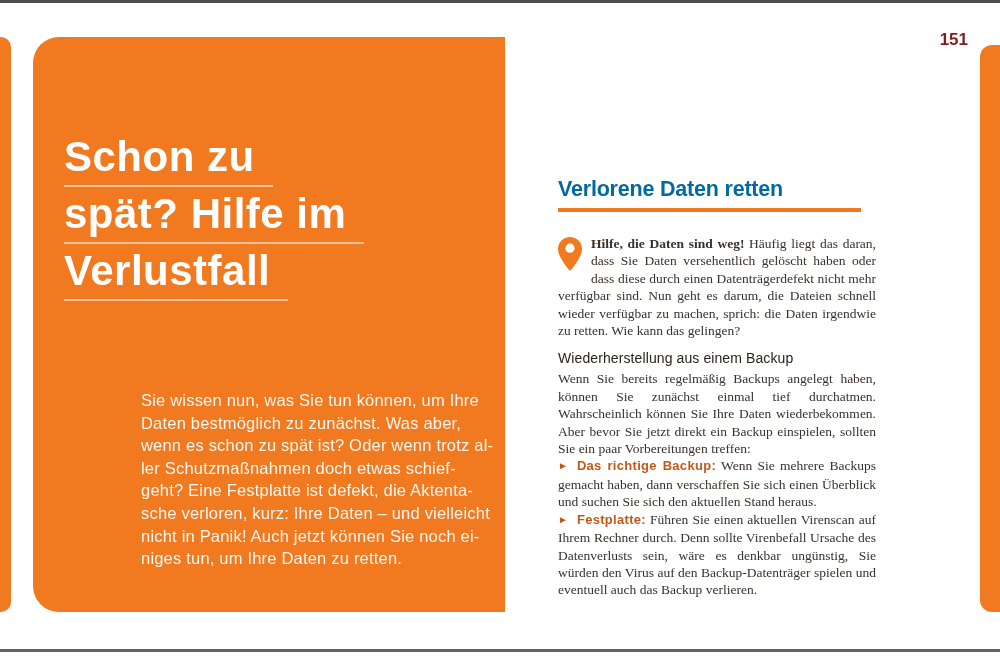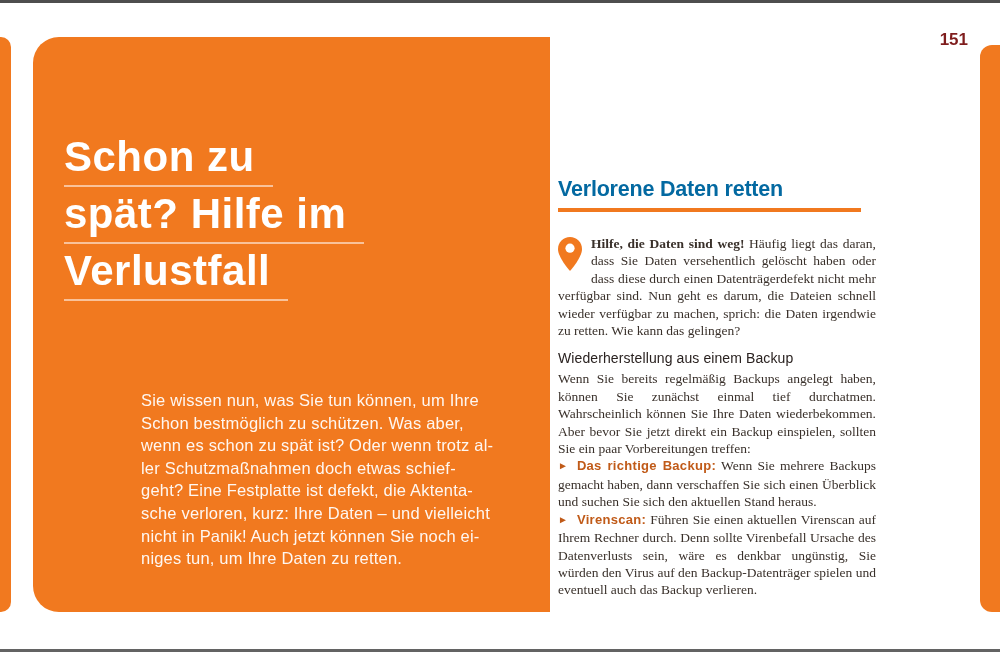--- a/index.html
+++ b/index.html
@@ -18,21 +18,21 @@
   .frame-line.bottom { top: 649px; height: 3px; background: #636363; }
 
   
   .edge-strip { position: absolute; background: #F1791F; }
   .edge-strip.left  { left: 0; top: 37px; width: 11px; height: 575px; border-radius: 0 10px 10px 0; }
   .edge-strip.right { left: 980px; top: 45px; width: 20px; height: 567px; border-radius: 12px 0 0 12px; }
 
   
   .orange-box {
     position: absolute; left: 33px; top: 37px;
-    width: 517px; height: 575px;
+    width: 472px; height: 575px;
     background: #F1791F;
     border-radius: 26px 0 0 26px;
   }
   .chapter-title {
     position: absolute; left: 31px; top: 96px;
     margin: 0; font-weight: bold; color: #ffffff;
     font-size: 42px; letter-spacing: 0.5px;
   }
   .chapter-title .t-row { height: 57px; }
   .chapter-title .t-line {
@@ -99,21 +99,21 @@
 
     <div class="orange-box">
       <h1 class="chapter-title">
         <div class="t-row"><span class="t-line">Schon zu</span></div>
         <div class="t-row"><span class="t-line">spät? Hilfe im</span></div>
         <div class="t-row"><span class="t-line">Verlustfall</span></div>
       </h1>
 
       <div class="chapter-intro">
         <div>Sie wissen nun, was Sie tun können, um Ihre</div>
-        <div>Schon bestmöglich zu schützen. Was aber,</div>
+        <div>Daten bestmöglich zu zunächst. Was aber,</div>
         <div>wenn es schon zu spät ist? Oder wenn trotz al-</div>
         <div>ler Schutzmaßnahmen doch etwas schief-</div>
         <div>geht? Eine Festplatte ist defekt, die Aktenta-</div>
         <div>sche verloren, kurz: Ihre Daten – und vielleicht</div>
         <div>nicht in Panik! Auch jetzt können Sie noch ei-</div>
         <div>niges tun, um Ihre Daten zu retten.</div>
       </div>
     </div>
   </div>
 
@@ -134,21 +134,21 @@
       </p>
 
       <h3 class="section-heading">Wiederherstellung aus einem Backup</h3>
 
       <p class="serif-p">Wenn Sie bereits regelmäßig Backups angelegt haben, können Sie zunächst einmal tief durchatmen. Wahrscheinlich können Sie Ihre Daten wiederbekommen. Aber bevor Sie jetzt direkt ein Backup einspielen, sollten Sie ein paar Vorbereitungen treffen:</p>
 
       <p class="serif-p bullet-p">
         <span class="bullet-marker">►</span><span class="bullet-label">Das richtige Backup:</span><span> Wenn Sie mehrere Backups gemacht haben, dann verschaffen Sie sich einen Überblick und suchen Sie sich den aktuellen Stand heraus.</span>
       </p>
       <p class="serif-p bullet-p">
-        <span class="bullet-marker">►</span><span class="bullet-label">Virenscan:</span><span> Führen Sie einen aktuellen Virenscan auf Ihrem Rechner durch. Denn sollte Virenbefall Ursache des Datenverlusts sein, wäre es denkbar ungünstig, Sie würden den Virus auf den Backup-Datenträger spielen und eventuell auch das Backup verlieren.</span>
+        <span class="bullet-marker">►</span><span class="bullet-label">Festplatte:</span><span> Führen Sie einen aktuellen Virenscan auf Ihrem Rechner durch. Denn sollte Virenbefall Ursache des Datenverlusts sein, wäre es denkbar ungünstig, Sie würden den Virus auf den Backup-Datenträger spielen und eventuell auch das Backup verlieren.</span>
       </p>
 
     </div>
 
     <div class="edge-strip right"></div>
   </div>
 
   <div class="frame-line bottom"></div>
 </div>
 

